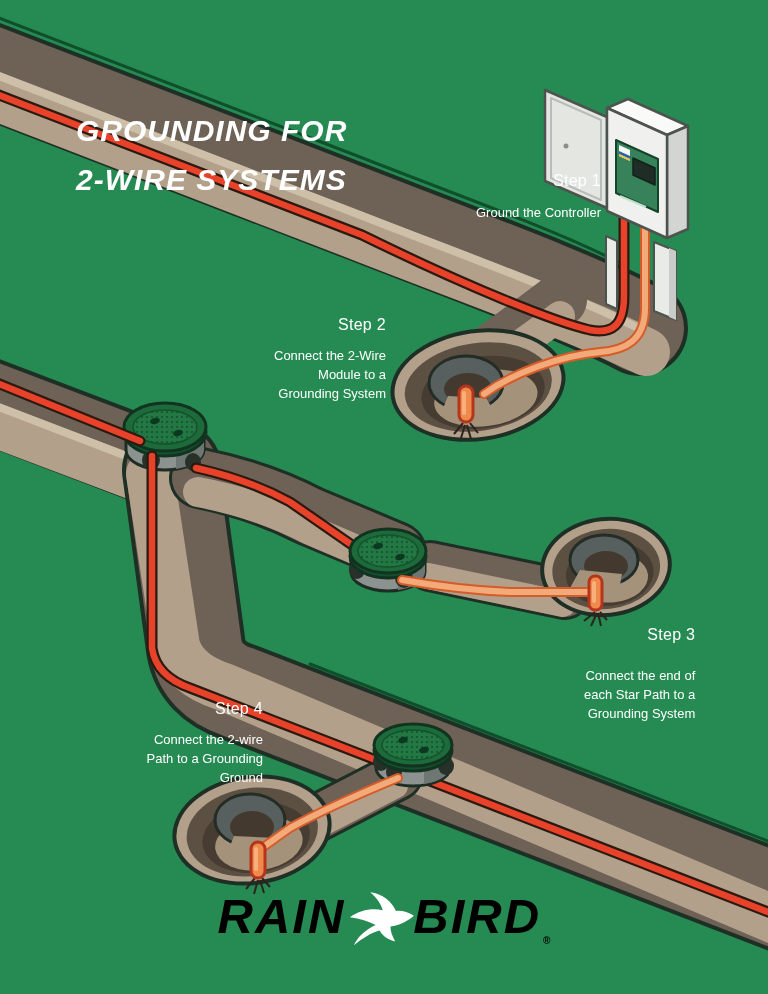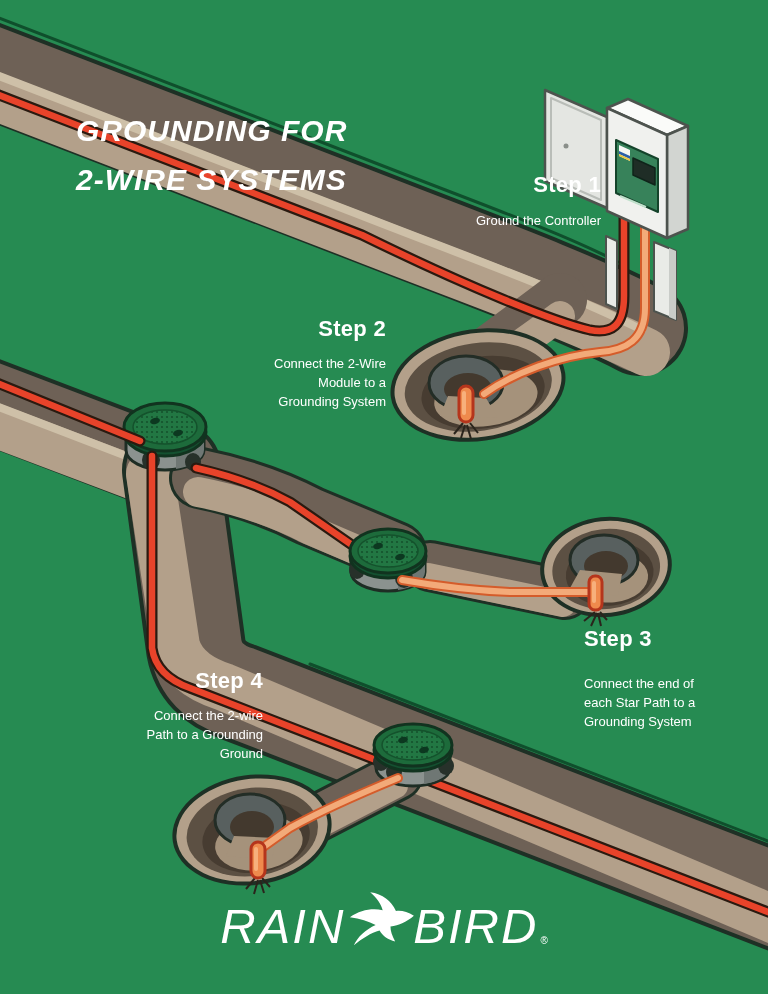--- a/index.html
+++ b/index.html
@@ -9,35 +9,35 @@
     font-family:"Liberation Sans","DejaVu Sans",sans-serif;
   }
   .poster svg.scene{position:absolute;left:0;top:0;}
   .txt{position:absolute;color:#fff;}
   .title{
     left:76px;top:82px;
     font-size:30px;line-height:49px;font-weight:700;font-style:italic;
     letter-spacing:1px;white-space:nowrap;margin-top:24px;
   }
   .step{position:absolute;color:#fff;}
-  .step .heading{font-size:22px;font-weight:700;letter-spacing:.3px;}
+  .step .heading{font-size:16px;font-weight:400;letter-spacing:.3px;}
   .step .body{font-size:13px;line-height:19px;margin-top:12px;}
   .step .body b{font-weight:400;}
   .step-right{text-align:right;}
-  .step-left{text-align:left;}
+  .step-left{text-align:right;}
   #step1{right:167px;top:172px;}
   #step1 .body{margin-top:13px;}
   #step2{right:382px;top:316px;}
   #step3{left:584px;top:626px;}
   #step3 .body{margin-top:22px;}
-  #step4{right:505px;top:668px;}
+  #step4{right:505px;top:700px;}
   .logo{
     position:absolute;left:0;top:886px;width:768px;
-    display:flex;align-items:flex-end;justify-content:center;
-    color:#ffffff;font-style:italic;font-weight:400;font-size:49px;
+    display:flex;align-items:flex-start;justify-content:center;
+    color:#000000;font-style:italic;font-weight:700;font-size:49px;
     letter-spacing:2px;
   }
   .logo .word{line-height:60px;}
   .logo .bird{width:78px;height:64px;margin:0 -4px 6px -6px;flex:0 0 auto;}
   .logo .reg{font-size:10px;font-style:normal;align-self:flex-end;margin:0 0 10px 2px;letter-spacing:0;}
 </style>
 </head>
 <body>
 
 <div class="poster" style="background: rgb(38, 139, 82);">

